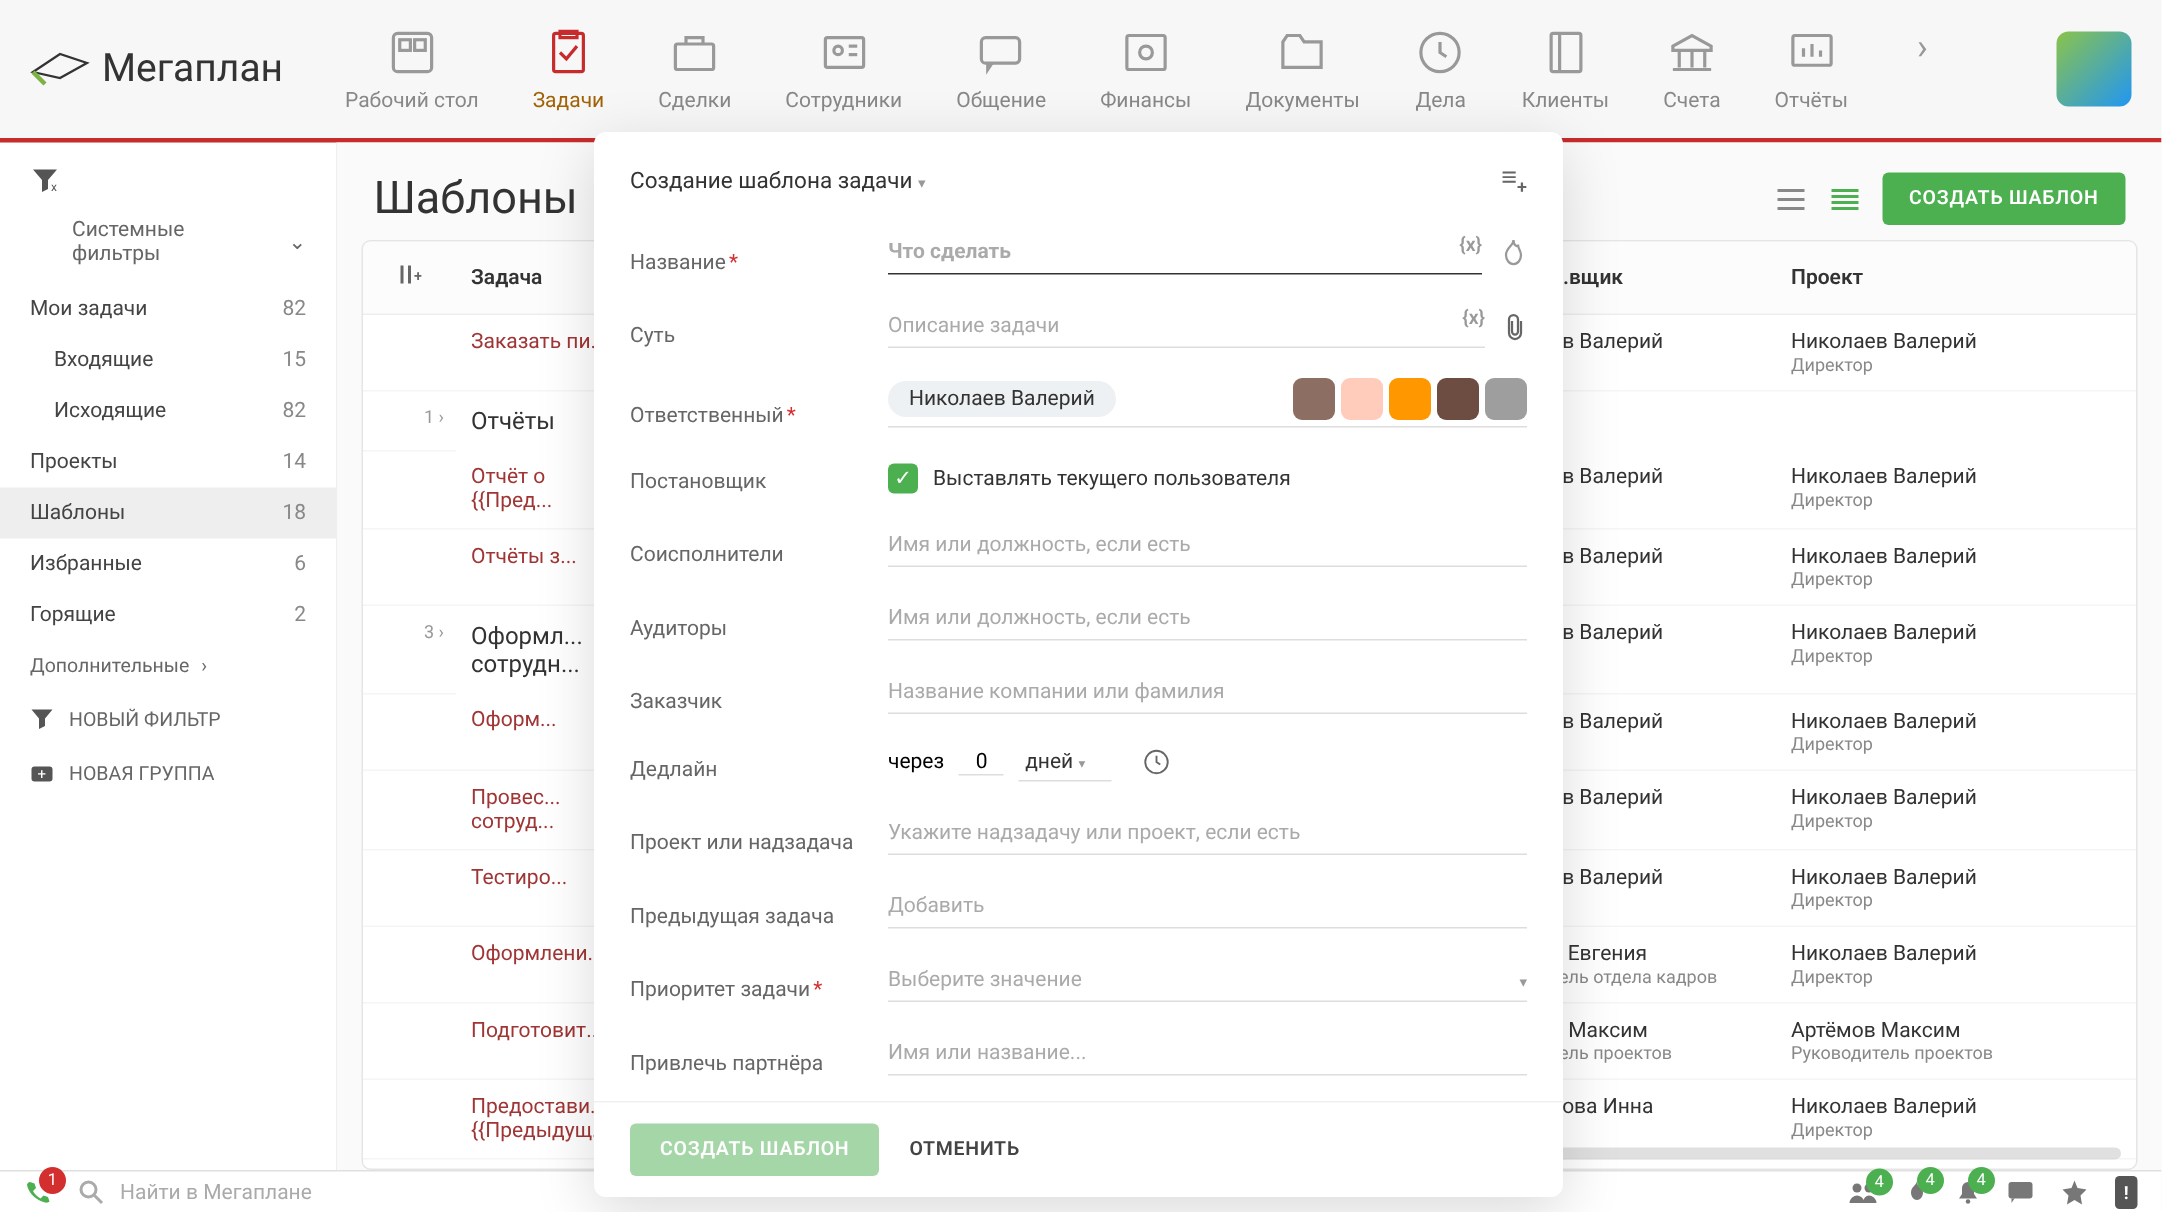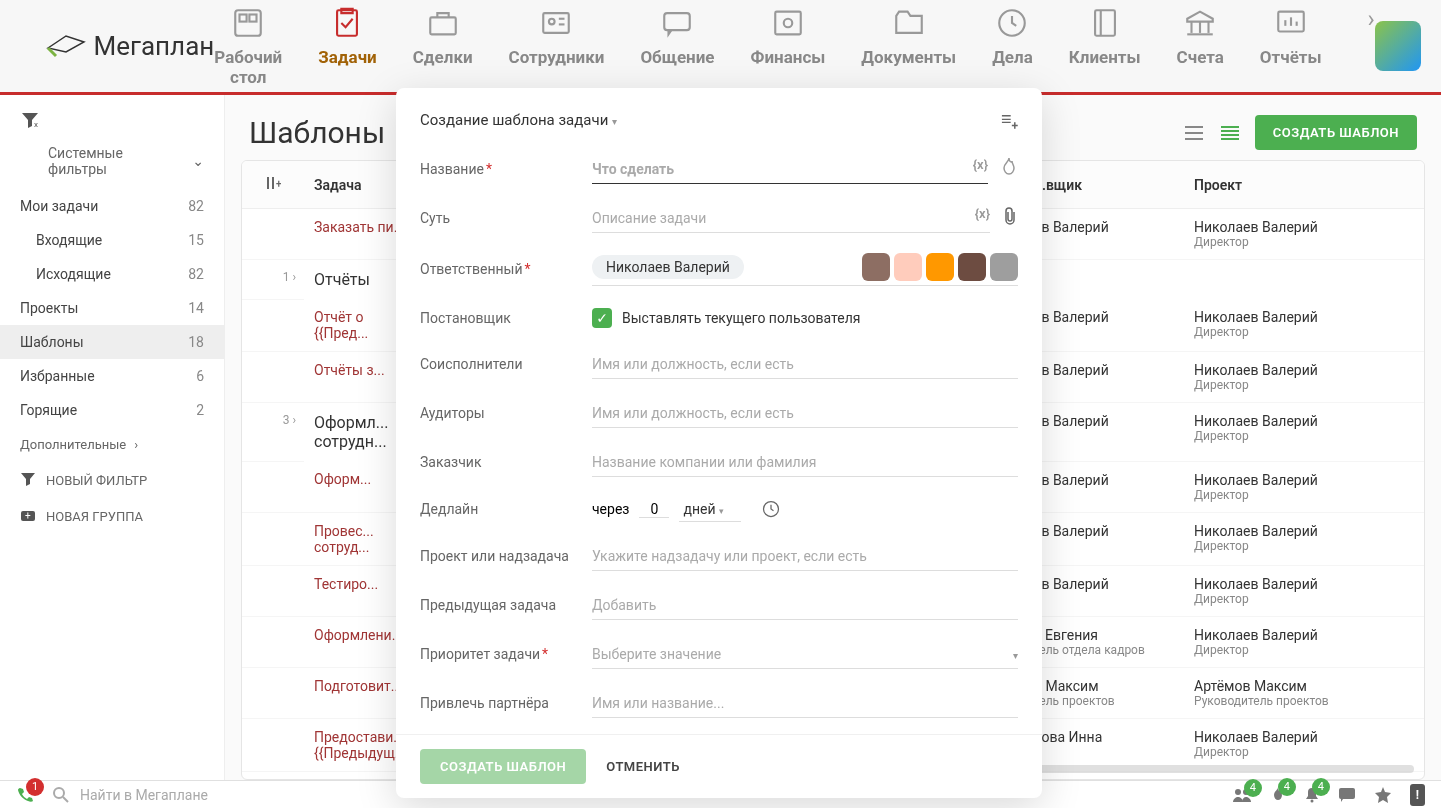--- a/index.html
+++ b/index.html
@@ -1,24 +1,24 @@
 <!DOCTYPE html>
 <html><head>
 <meta charset="utf-8">
 <style>
 * { margin: 0; padding: 0; box-sizing: border-box; font-family: -apple-system, BlinkMacSystemFont, "Segoe UI", Roboto, Arial, sans-serif; }
 body { background: #f5f5f5; overflow: hidden; }
 .app { width: 1441px; height: 808px; position: relative; background: #fff; }
 
 
 .topnav { height: 95px; display: flex; align-items: center; padding: 0 20px; background: #f7f7f7; border-bottom: 3px solid #c72c2c; }
-.logo { display: flex; align-items: center; gap: 8px; color: #333; font-size: 26px; font-weight: 400; width: 210px; justify-content: flex-end; }
+.logo { display: flex; align-items: center; gap: 8px; color: #333; font-size: 26px; font-weight: 400; width: 210px; }
 .logo svg { width: 40px; height: 28px; }
 .navitems { display: flex; gap: 36px; flex: 1; }
-.navitem { text-align: center; color: #888; font-size: 17px; cursor: pointer; font-weight: bold; }
+.navitem { text-align: center; color: #888; font-size: 14px; cursor: pointer; }
 .navitem.active { color: #a16207; }
 .navicon { width: 36px; height: 36px; margin: 0 auto 6px; display: flex; align-items: center; justify-content: center; }
 .navicon svg { width: 34px; height: 34px; stroke: #999; fill: none; stroke-width: 1.5; }
 .navitem.active .navicon svg { stroke: #c72c2c; }
 .navmore { color: #999; font-size: 24px; cursor: pointer; margin-left: 10px; }
 .avatar-top { width: 50px; height: 50px; border-radius: 8px; background: linear-gradient(135deg,#8bc34a,#2196f3); margin-left: auto; }
 
 
 .body { display: flex; height: calc(100% - 95px - 28px); }
 
@@ -52,21 +52,21 @@
 .table td .role { color: #888; font-size: 12px; }
 .table tr.sub td:first-child { padding-left: 54px; }
 .hscroll { position: absolute; bottom: 6px; left: 250px; right: 10px; height: 8px; background: #ccc; border-radius: 4px; opacity: 0.6; }
 
 
 .modal-overlay { position: absolute; inset: 0; z-index: 10; }
 .modal { position: absolute; left: 396px; top: 88px; width: 646px; height: 710px; background: #fff; border-radius: 8px; box-shadow: 0 10px 40px rgba(0,0,0,0.15); display: flex; flex-direction: column; overflow: hidden; }
 .modal-head { padding: 20px 24px 12px; display: flex; justify-content: space-between; align-items: center; }
 .modal-title { font-size: 15px; color: #333; }
 .modal-body { flex: 1; overflow-y: auto; padding: 0 24px; }
-.form-row { display: flex; align-items: center; padding: 10px 0; min-height: 44px; }
+.form-row { display: flex; align-items: flex-end; padding: 10px 0; min-height: 44px; }
 .form-label { width: 172px; color: #666; font-size: 14px; }
 .form-label .req { color: #d32f2f; margin-left: 2px; }
 .form-field { flex: 1; position: relative; }
 .form-input { width: 100%; border: none; border-bottom: 1px solid #ddd; padding: 6px 0; font-size: 14px; color: #333; outline: none; }
 .form-input::placeholder { color: #aaa; }
 .input-icons { position: absolute; right: 0; top: 2px; display: flex; gap: 8px; align-items: center; }
 .input-icons span { color: #999; font-size: 13px; cursor: pointer; font-weight: 600; }
 .chip { display: inline-block; background: #eef1f3; color: #333; padding: 4px 14px; border-radius: 14px; font-size: 14px; }
 .mini-avatars { display: flex; gap: 4px; }
 .mini-avatars div { width: 28px; height: 28px; border-radius: 6px; }

